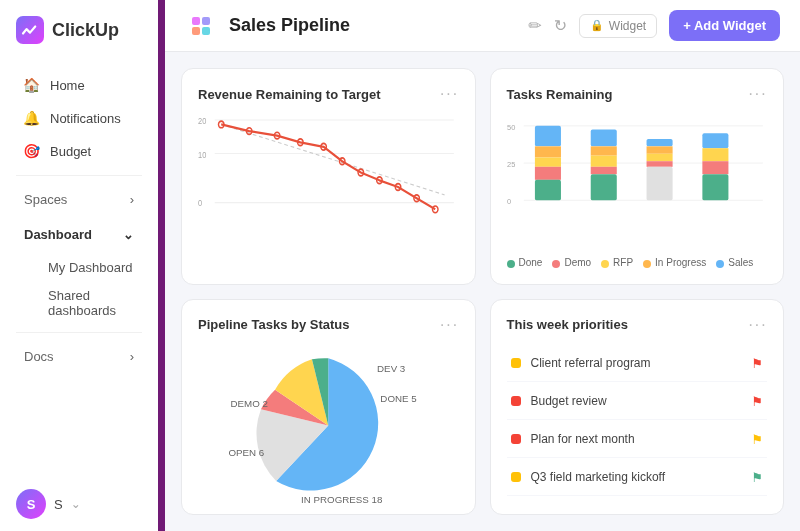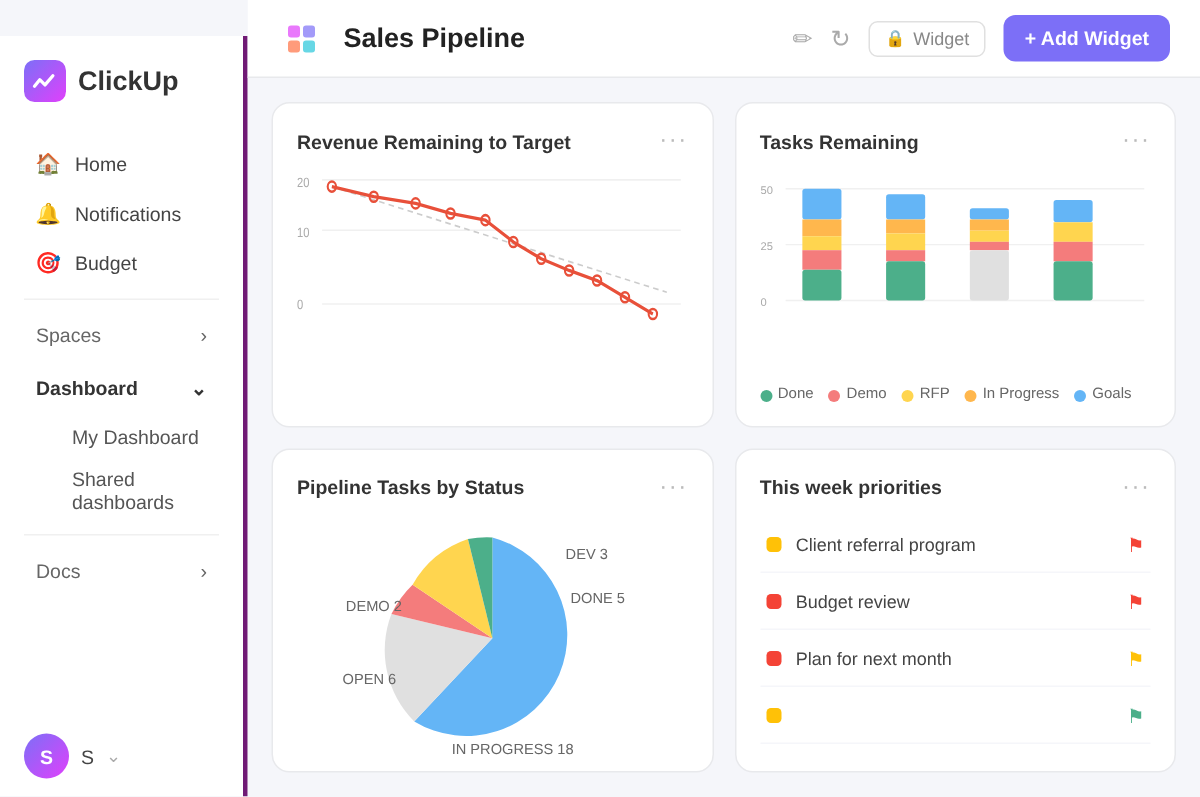--- a/index.html
+++ b/index.html
@@ -1,19 +1,19 @@
 <!DOCTYPE html>
 <html><head>
   <meta charset="utf-8">
   <style>
     * { box-sizing: border-box; margin: 0; padding: 0; }
     body { font-family: -apple-system, BlinkMacSystemFont, 'Segoe UI', sans-serif; background: #f5f6fa; display: flex; height: 531px; width: 800px; overflow: hidden; }
 
     
-    .sidebar { width: 165px; background: #fff; border-right: 3px solid #701a75; display: flex; flex-direction: column; padding: 0; flex-shrink: 0; margin-top: 24px; }
+    .sidebar { width: 165px; background: #fff; border-right: 7px solid #701a75; display: flex; flex-direction: column; padding: 0; flex-shrink: 0; }
     .sidebar-logo { display: flex; align-items: center; gap: 8px; padding: 16px 16px; }
     .sidebar-logo-icon { width: 28px; height: 28px; }
     .sidebar-logo-text { font-size: 18px; font-weight: 700; color: #333; }
     .sidebar-nav { flex: 1; padding: 8px 0; }
     .sidebar-item { display: flex; align-items: center; gap: 10px; padding: 8px 16px; cursor: pointer; font-size: 13px; color: #444; border-radius: 6px; margin: 1px 8px; }
     .sidebar-item .icon { width: 16px; height: 16px; display: flex; align-items: center; justify-content: center; color: #888; font-size: 14px; flex-shrink: 0; }
     .sidebar-section-header { display: flex; align-items: center; justify-content: space-between; padding: 8px 16px; cursor: pointer; font-size: 13px; color: #666; font-weight: 500; margin: 4px 8px; border-radius: 6px; }
     .sidebar-bold { font-weight: 700; color: #333; }
     .sidebar-sub-item { padding: 6px 16px 6px 40px; font-size: 13px; color: #555; cursor: pointer; margin: 1px 8px; border-radius: 6px; }
     .sidebar-divider { height: 1px; background: #f0f0f0; margin: 8px 16px; }
@@ -245,21 +245,21 @@
           <div class="legend-item">
             <div class="legend-dot" style="background:#ffd54f;"></div>
             <span>RFP</span>
           </div>
           <div class="legend-item">
             <div class="legend-dot" style="background:#ffb74d;"></div>
             <span>In Progress</span>
           </div>
           <div class="legend-item">
             <div class="legend-dot" style="background:#64b5f6;"></div>
-            <span>Goals</span>
+            <span>Sales</span>
           </div>
         </div>
       </div>
     </div>
 
     <div class="widget">
       <div class="widget-header">
         <span class="widget-title">Pipeline Tasks by Status</span>
         <span class="widget-menu">···</span>
       </div>
@@ -308,20 +308,21 @@
         <div class="priority-item">
           <div class="priority-left">
             <div class="priority-dot" style="background:#f44336;"></div>
             <span class="priority-text">Plan for next month</span>
           </div>
           <span style="color:#ffc107; font-size:13px;">⚑</span>
         </div>
         <div class="priority-item">
           <div class="priority-left">
             <div class="priority-dot" style="background:#ffc107;"></div>
+            <span class="priority-text">Q3 field marketing kickoff</span>
           </div>
           <span style="color:#4caf8a; font-size:13px;">⚑</span>
         </div>
       </div>
     </div>
 
   </div>
 </div>
 
 </body></html>

